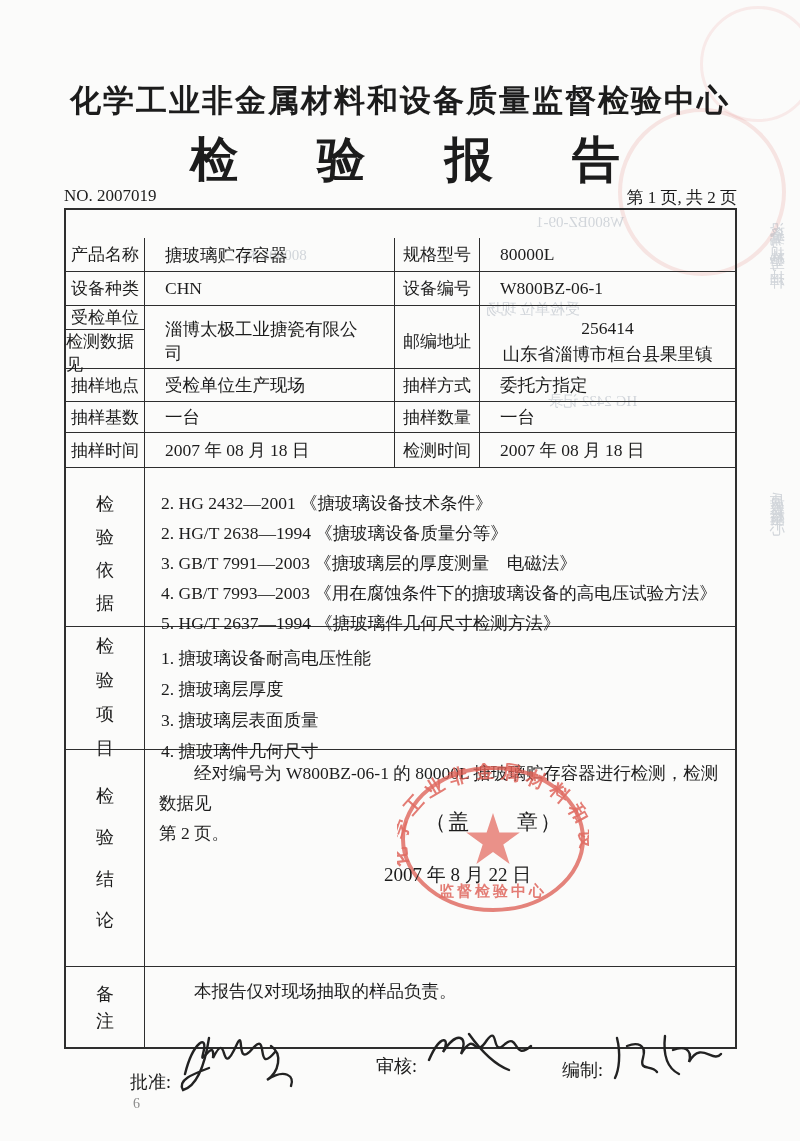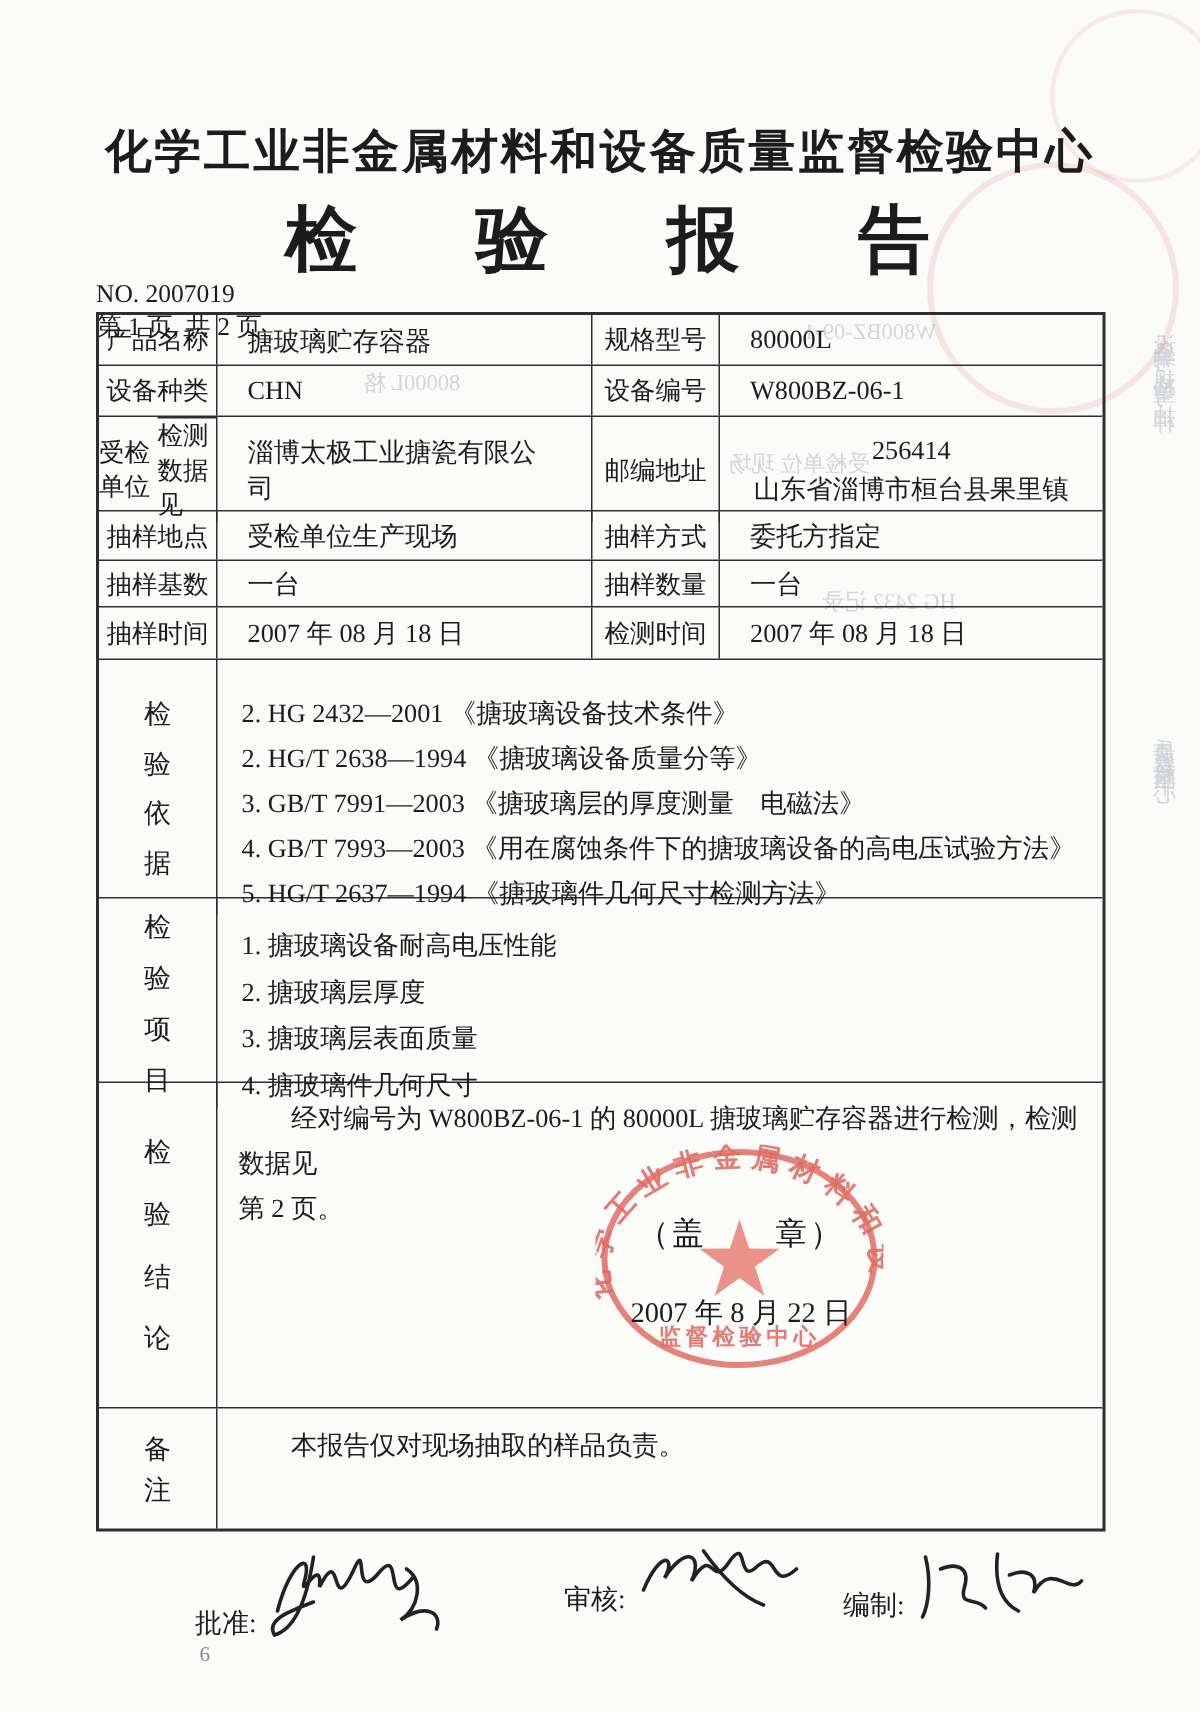--- a/index.html
+++ b/index.html
@@ -16,50 +16,49 @@
     font-size:31px;font-weight:bold;letter-spacing:2px;white-space:nowrap;
   }
   .report-title{
     top:128px;left:190px;width:430px;display:flex;justify-content:space-between;
     font-family:"Liberation Sans","DejaVu Sans",sans-serif;
     font-size:48px;font-weight:bold;
   }
   .meta-row{
     top:186px;left:64px;width:673px;display:flex;justify-content:space-between;
     font-size:17px;
-    flex-direction:column;
   }
   
   .doc-table{
     top:208px;left:64px;width:673px;
     border:2px solid #2e2e2e;background:transparent;
     font-size:17.5px;box-sizing:border-box;
   }
   .irow{display:grid;grid-template-columns:78px 250px 85px 1fr;}
   .irow + .irow,.srow{border-top:1.5px solid #2e2e2e;}
   .srow{display:grid;grid-template-columns:78px 1fr;}
   .c{display:flex;align-items:center;padding:0 20px;box-sizing:border-box;overflow:hidden;}
   .c + .c{border-left:1.5px solid #2e2e2e;}
   .lbl{padding:0 4px;justify-content:center;white-space:nowrap;font-size:17px;}
-  .dbl-lbl{display:flex;flex-direction:row;font-size:17px;}
+  .dbl-lbl{display:flex;flex-direction:column;font-size:17px;}
   .dbl-lbl > div{flex:1;display:flex;align-items:center;justify-content:center;}
   .dbl-lbl > div + div{border-top:1.5px solid #2e2e2e;}
   .two-line{display:flex;flex-direction:column;justify-content:center;line-height:26px;}
   .vlabel{display:flex;flex-direction:column;align-items:center;justify-content:center;font-size:18px;}
   .sc{border-left:1.5px solid #2e2e2e;box-sizing:border-box;position:relative;}
   .basis-list{padding:20px 6px 0 16px;line-height:30px;}
   .items-list{padding:16px 6px 0 16px;line-height:31px;}
   .concl-p1{padding:8px 14px 0 14px;text-indent:2em;line-height:30px;}
   .concl-p2{padding:0 14px;line-height:30px;}
   .remark-p{padding:10px 14px 0 14px;text-indent:2em;line-height:28px;}
   
   .stamp{top:763px;left:397px;width:192px;height:152px;opacity:.88;}
   .seal-note{top:808px;left:404px;width:180px;text-align:center;
     font-size:21px;letter-spacing:2px;white-space:nowrap;}
-  .concl-date{top:862px;left:384px;width:220px;text-align:center;font-size:19px;white-space:nowrap;}
+  .concl-date{top:862px;left:384px;width:220px;text-align:left;font-size:19px;white-space:nowrap;}
   
   .sig-row{top:1016px;left:64px;width:673px;height:80px;font-size:18px;}
   .sig-group{position:absolute;display:flex;align-items:flex-end;gap:4px;}
   .sig-group svg{margin-top:-8px;}
   
   .bleed{color:#9fa8b4;opacity:.45;transform:scaleX(-1);font-size:15px;white-space:nowrap;pointer-events:none;}
   .bleed-v{writing-mode:vertical-rl;letter-spacing:4px;}
   .bleed-ring{width:160px;height:160px;border:4px solid rgba(223,92,84,.14);border-radius:50%;
     top:108px;left:618px;}
   .bleed-ring2{width:110px;height:110px;border:3px solid rgba(223,92,84,.10);border-radius:50%;
@@ -87,21 +86,21 @@
   <span>告</span>
 </div>
 
 <div class="abs meta-row">
   <span>NO. 2007019</span>
   <span>第 1 页, 共 2 页</span>
 </div>
 
 <div class="abs doc-table">
 
-  <div class="irow" style="height:33px;">
+  <div class="irow" style="height:33px;margin-top:28px;">
     <div class="c lbl">产品名称</div>
     <div class="c">搪玻璃贮存容器</div>
     <div class="c lbl">规格型号</div>
     <div class="c">80000L</div>
   </div>
 
   <div class="irow" style="height:33px;">
     <div class="c lbl">设备种类</div>
     <div class="c">CHN</div>
     <div class="c lbl">设备编号</div>

